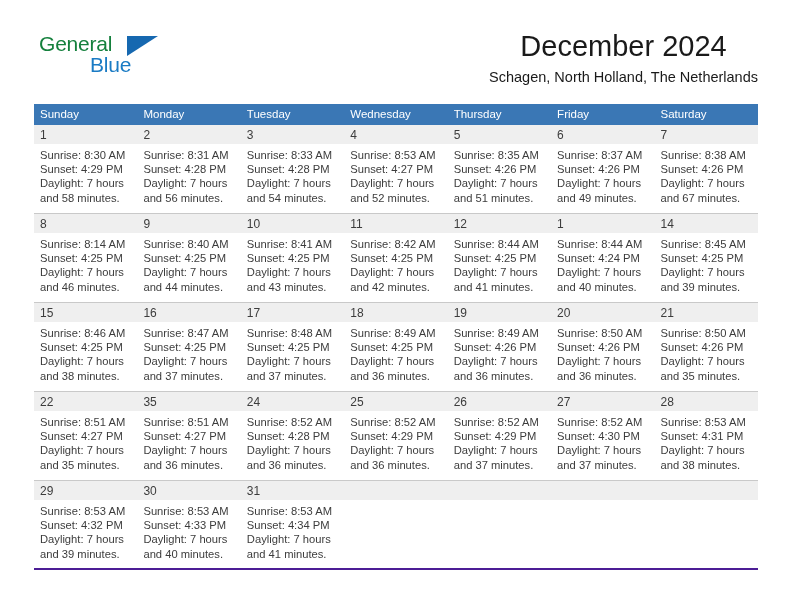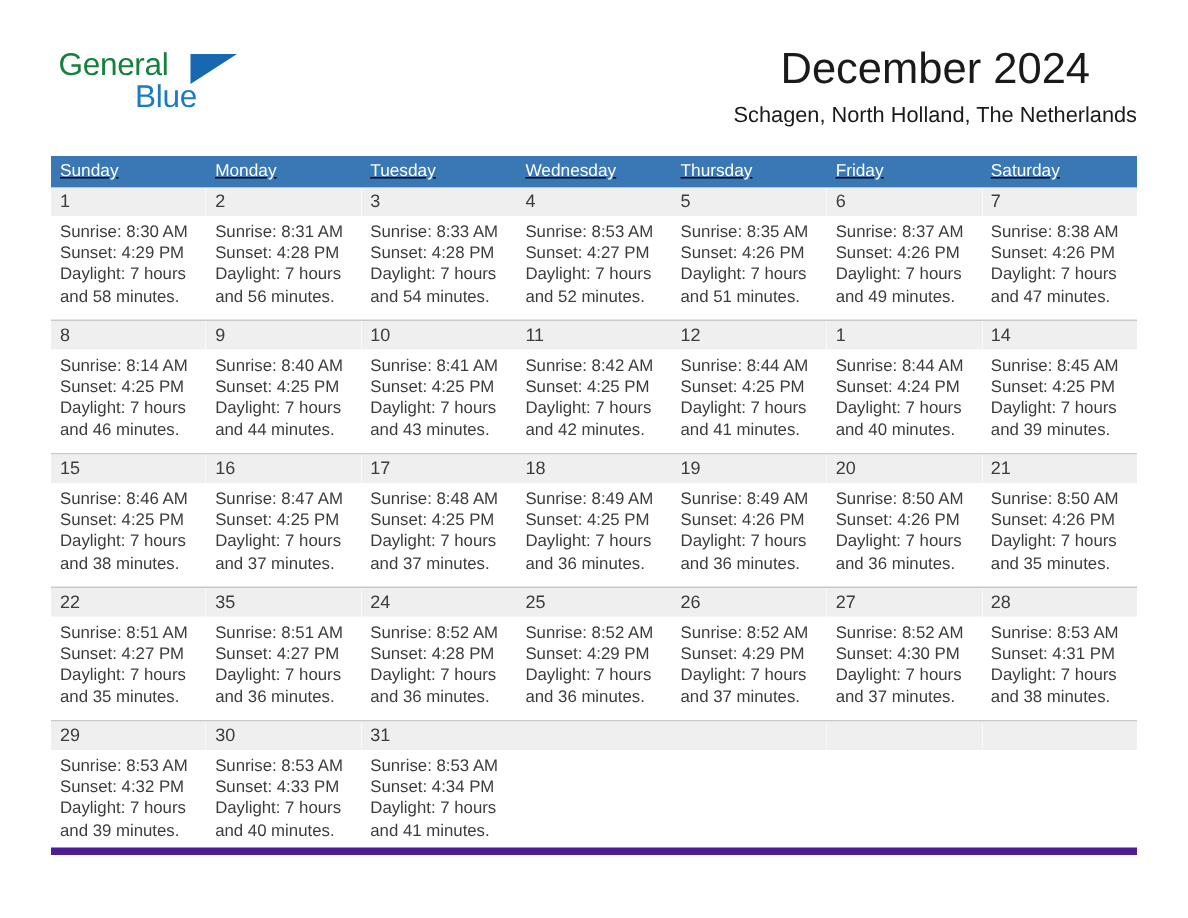--- a/index.html
+++ b/index.html
@@ -90,40 +90,39 @@
     position: absolute;
     left: 34px;
     top: 104px;
     width: 724px;
   }
 
   .dow-row {
     display: flex;
     background: #3a77b5;
     height: 21px;
-    text-decoration: underline;
   }
   .dow {
     flex: 1 1 0;
     color: #ffffff;
     font-size: 11.5px;
     line-height: 21px;
     padding-left: 6px;
     box-sizing: border-box;
     white-space: nowrap;
   }
 
   .week {
     display: flex;
     height: 89px;
     border-bottom: 1px solid #c9c9c9;
     box-sizing: border-box;
   }
   .week.last {
-    border-bottom: 5px solid #4c1d95;
+    border-bottom: 2px solid #4c1d95;
   }
 
   .day {
     flex: 1 1 0;
     position: relative;
     box-sizing: border-box;
     padding: 0;
     overflow: hidden;
   }
 
@@ -235,21 +234,21 @@
           <div>Daylight: 7 hours</div>
           <div>and 49 minutes.</div>
         </div>
       </div>
       <div class="day">
         <div class="day-num-band"><span class="day-num">7</span></div>
         <div class="day-body">
           <div>Sunrise: 8:38 AM</div>
           <div>Sunset: 4:26 PM</div>
           <div>Daylight: 7 hours</div>
-          <div>and 47 minutes.</div>
+          <div>and 67 minutes.</div>
         </div>
       </div>
     </div>
 
     <div class="week">
       <div class="day">
         <div class="day-num-band"><span class="day-num">8</span></div>
         <div class="day-body">
           <div>Sunrise: 8:14 AM</div>
           <div>Sunset: 4:25 PM</div>

